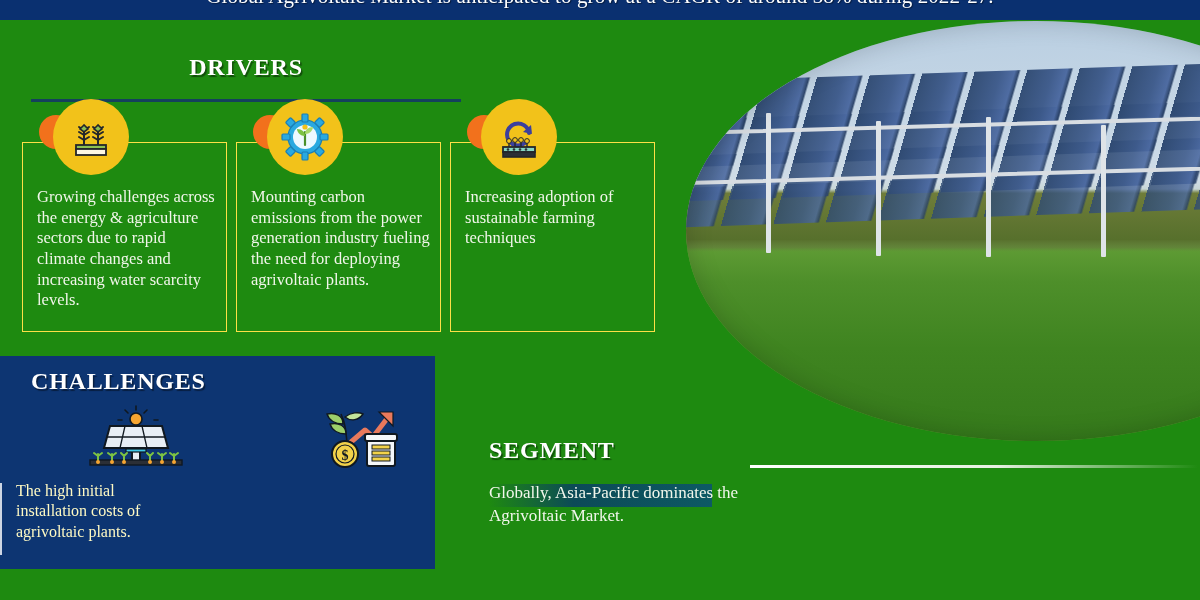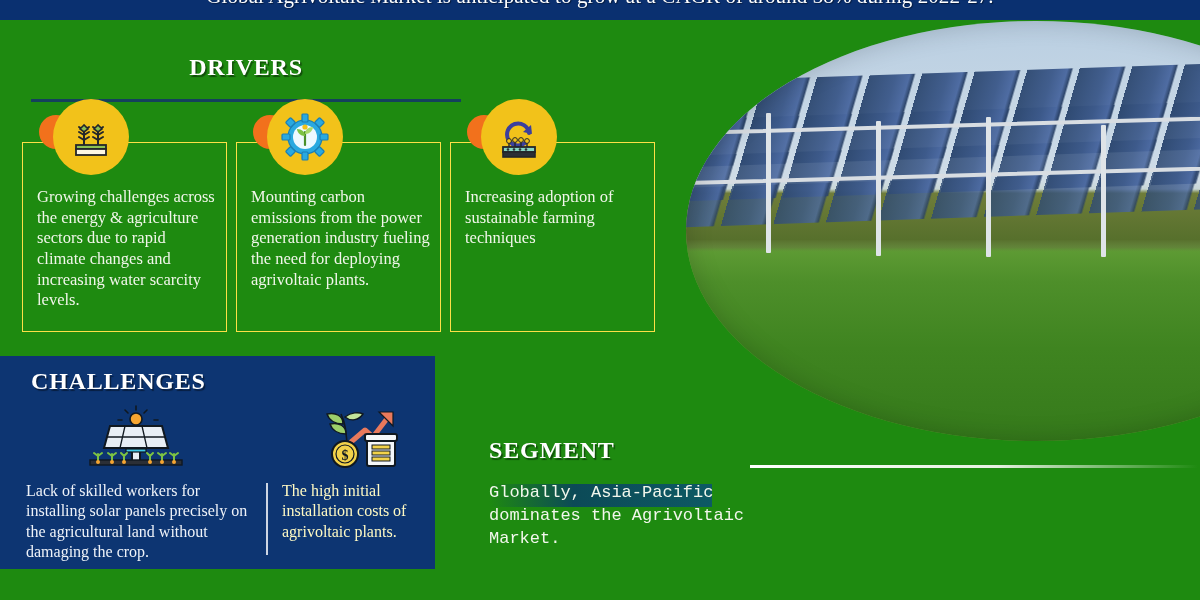--- a/index.html
+++ b/index.html
@@ -237,21 +237,21 @@
     z-index: 20;
   }
   .segment-cols {
     position: absolute;
     left: 489px; top: 482px;
     display: flex;
     z-index: 20;
   }
   .seg-col { position: relative; }
   .seg-col.a { width: 305px; }
-  .seg-col.b { width: 260px; font-family: Liberation Mono, monospace; }
+  .seg-col.b { width: 260px; }
   .seg-hl {
     position: absolute;
     top: 2px;
     height: 23px;
     background: linear-gradient(to right, rgba(10,60,72,0) 0%, #0c4a57 38%, #0d5a64 100%);
     z-index: 0;
   }
   .seg-col.a .seg-hl { left: 0; width: 277px; }
   .seg-col.b .seg-hl { left: 0; width: 223px; }
   .seg-text {
@@ -426,21 +426,20 @@
               <rect x="51" y="41" width="18" height="4"></rect>
               <rect x="51" y="47" width="18" height="4"></rect>
               <rect x="51" y="53" width="18" height="4"></rect>
             </g>
           </svg>
         </span>
       </div>
     </div>
 
     <div class="ch-body">
-      <div class="ch-text-a">Lack of skilled workers for installing solar panels precisely on the agricultural land without damaging the crop.</div>
       <div class="ch-divider"></div>
       <div class="ch-text-b">The high initial installation costs of agrivoltaic plants.</div>
     </div>
   </div>
 
 
   <div class="segment-head">
     <div class="section-title">SEGMENT</div>
   </div>
   <div class="segment-rule"></div>

